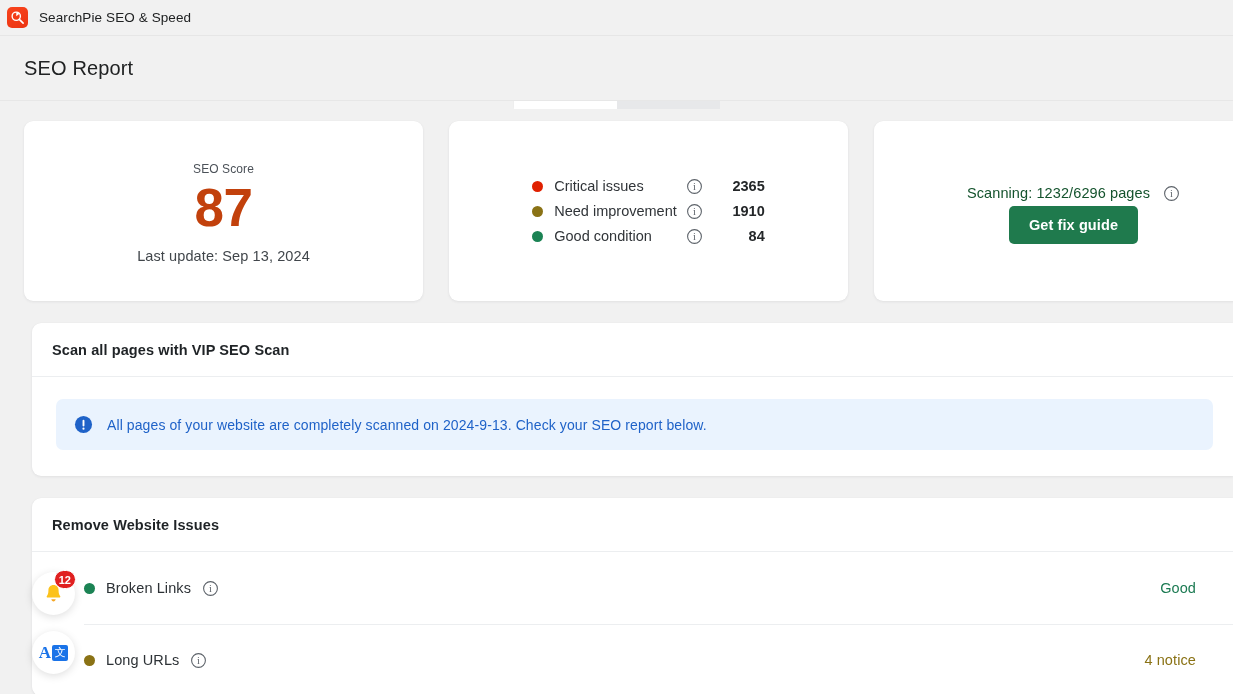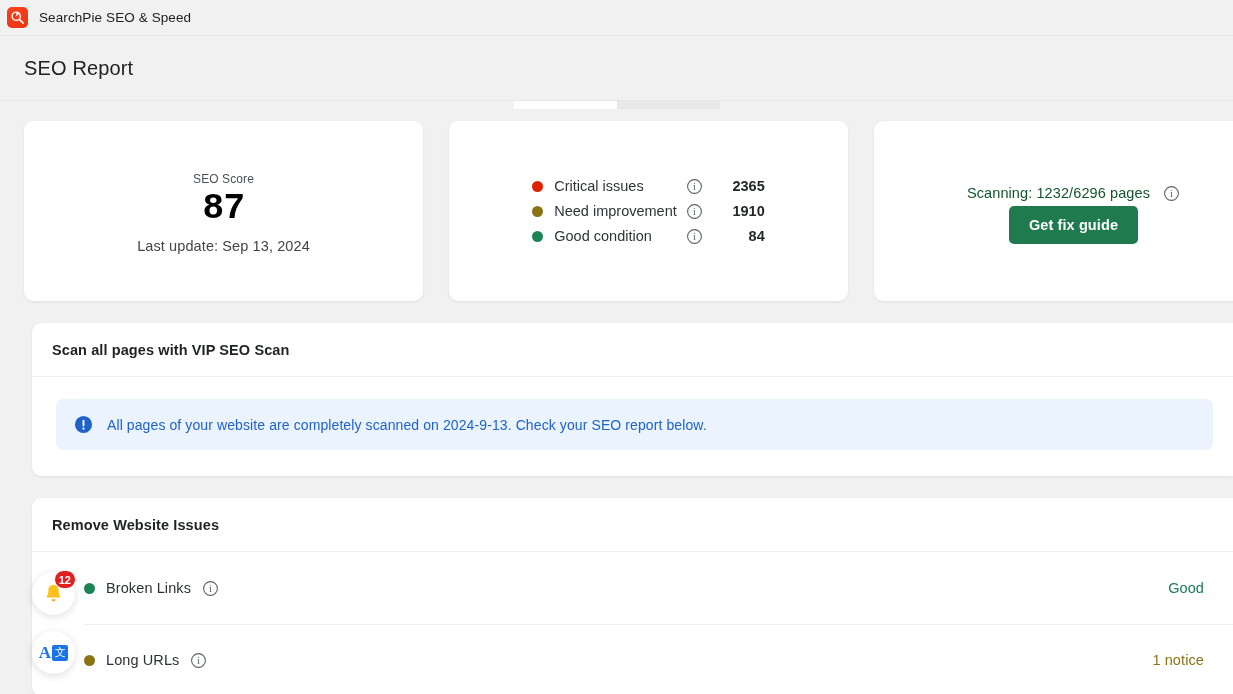--- a/index.html
+++ b/index.html
@@ -130,26 +130,25 @@
     justify-content: center;
     padding-top: 4px;
   }
   .score-label {
     font-size: 12px;
     color: #4b5158;
     margin-bottom: 2px;
     letter-spacing: .1px;
   }
   .score-value {
-    font-size: 36px;
+    font-size: 53px;
     font-weight: 700;
-    color: #000000;
+    color: #c2410c;
     line-height: 1.15;
     letter-spacing: -.5px;
-    font-family: Liberation Mono, monospace;
   }
   .score-sub {
     font-size: 14.5px;
     color: #41464b;
     margin-top: 9px;
     letter-spacing: .1px;
   }
 
   
   .card-issues {
@@ -262,21 +261,21 @@
     color: #1f62c8;
     letter-spacing: .1px;
   }
 
   
   .rows { padding: 0; }
   .row {
     display: flex;
     align-items: center;
     height: 72px;
-    padding: 0 12px 0 52px;
+    padding: 0 20px 0 52px;
     position: relative;
   }
   .row + .row::before {
     content: "";
     position: absolute;
     left: 52px;
     right: 0;
     top: 0;
     height: 1px;
     background: #eceef0;
@@ -491,21 +490,21 @@
 
         <div class="row">
           <div class="row-left">
             <span class="dot" style="background:#8a7215"></span>
             <span class="row-name">Long URLs</span>
             <svg class="info-ic" viewBox="0 0 18 18">
               <circle cx="9" cy="9" r="7.3"></circle>
               <text x="9" y="13" text-anchor="middle">i</text>
             </svg>
           </div>
-          <span class="row-status status-notice">1 notice</span>
+          <span class="row-status status-notice">4 notice</span>
         </div>
 
       </div>
     </div>
 
   </div>
 
   <div class="fab-stack">
 
     <div class="fab">

